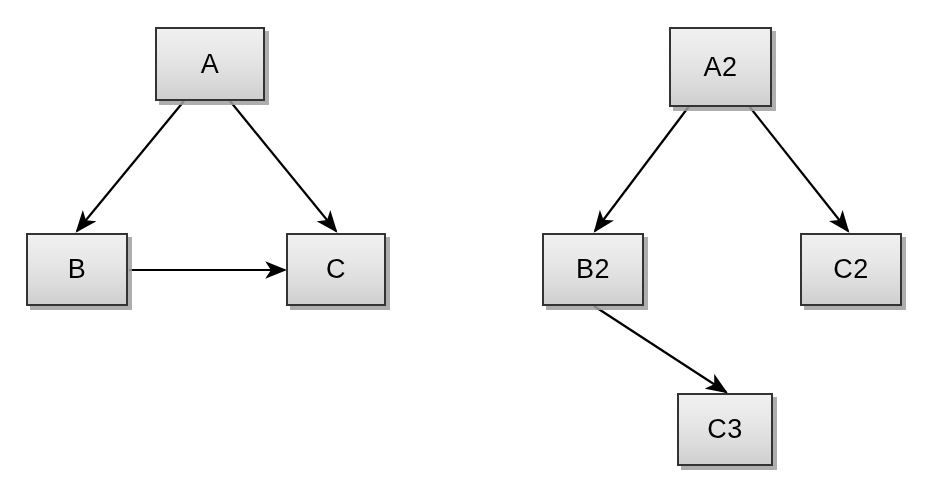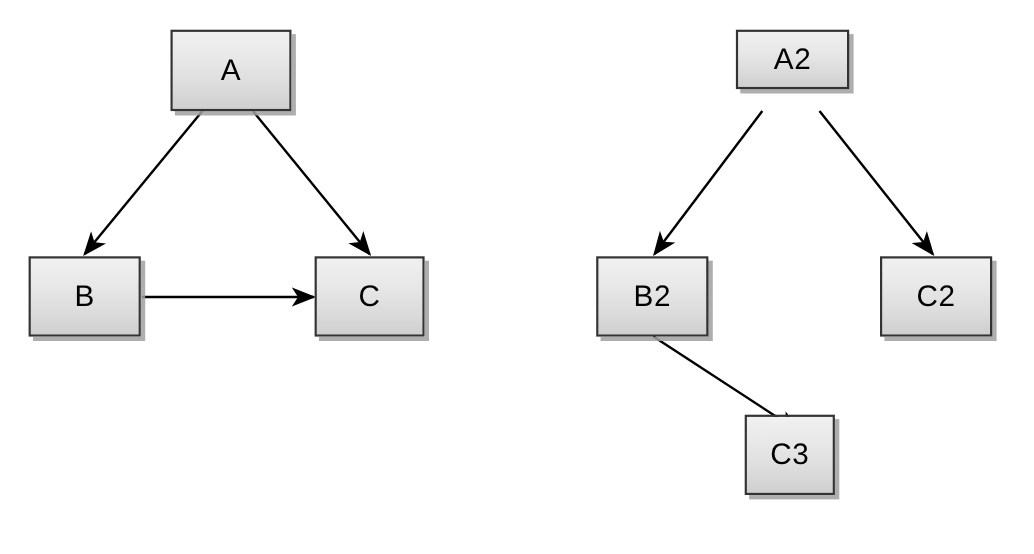--- a/index.html
+++ b/index.html
@@ -72,27 +72,27 @@
   <div id="nodes-layer">
       <div class="node" style="left: 155px; top: 27px; width: 110px; height: 74px;">
         <span class="node-label">A</span>
       </div>
       <div class="node" style="left: 26px; top: 233px; width: 102px; height: 73px;">
         <span class="node-label">B</span>
       </div>
       <div class="node" style="left: 286px; top: 233px; width: 100px; height: 73px;">
         <span class="node-label">C</span>
       </div>
-      <div class="node" style="left: 669px; top: 27px; width: 103px; height: 54px;">
+      <div class="node" style="left: 669px; top: 27px; width: 103px; height: 80px;">
         <span class="node-label">A2</span>
       </div>
       <div class="node" style="left: 542px; top: 233px; width: 102px; height: 73px; text-align: right;">
         <span class="node-label">B2</span>
       </div>
       <div class="node" style="left: 800px; top: 233px; width: 102px; height: 73px;">
         <span class="node-label">C2</span>
       </div>
-      <div class="node" style="left: 677px; top: 377px; width: 82px; height: 73px;">
+      <div class="node" style="left: 677px; top: 393px; width: 96px; height: 73px;">
         <span class="node-label">C3</span>
       </div>
     </div>
 
 </div>
 
 </body></html>

